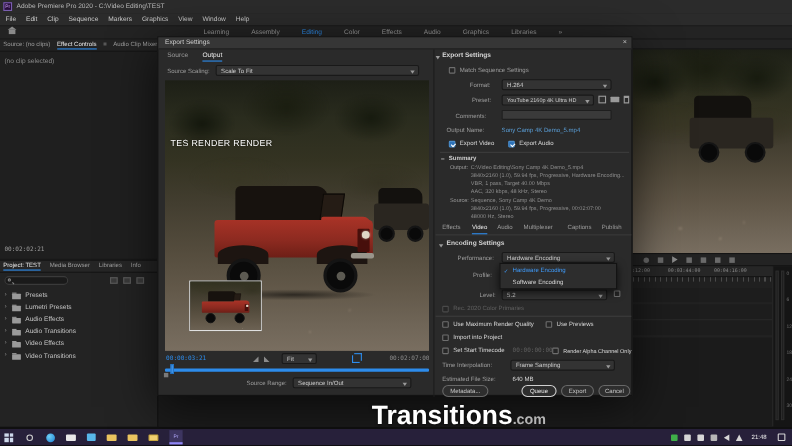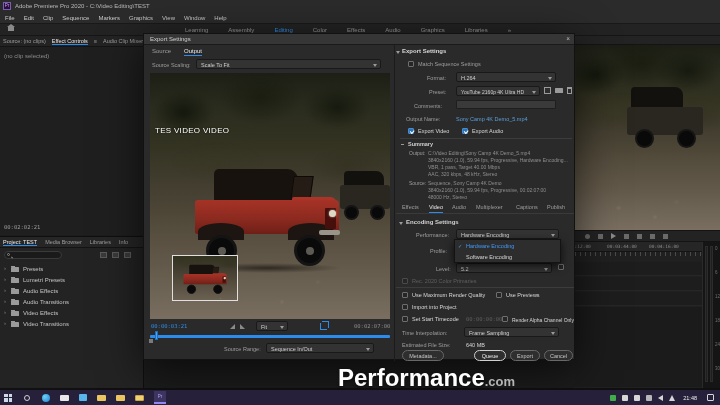--- a/index.html
+++ b/index.html
@@ -233,21 +233,21 @@
         <span class="j-wheel" style="left:102px;top:68px">
             <span class="j-hub"></span>
           </span>
       </div>
       <div class="suv" style="left:190px;top:98px;width:50px;height:48px">
         <span class="s-top"></span>
         <span class="s-body"></span>
         <span class="s-wheel" style="left:4px;top:34px"></span>
         <span class="s-wheel" style="left:30px;top:34px"></span>
       </div>
-      <span style="position:absolute;left:5px;top:53px;color:#fff;font-size:8px;letter-spacing:.3px;text-shadow:0 0 2px rgba(0,0,0,.7)">TES VIDEO VIDEO</span>
+      <span style="position:absolute;left:5px;top:53px;color:#fff;font-size:8px;letter-spacing:.3px;text-shadow:0 0 2px rgba(0,0,0,.7)">TES RENDER RENDER</span>
 
       <div style="position:absolute;left:22px;top:182px;width:66px;height:46px;border:1px solid #e0e0e0;overflow:hidden;background:#2c2c24">
         <div class="scene" style="left:0;top:0;width:240px;height:246px;transform:translate(-3px,-20px) scale(0.3);transform-origin:0 0">
           <div class="blobs"></div>
           <div class="jeep" style="left:42px;top:94px">
             <span class="j-top"></span>
             <span class="j-win"></span>
             <span class="j-hood"></span>
             <span class="j-body"></span>
             <span class="j-grille"></span>
@@ -390,21 +390,21 @@
     <span class="t55 lbl" style="position:absolute;left:258px;top:308px">Estimated File Size:</span>
     <span class="t55 val" style="position:absolute;left:322px;top:308px">640 MB</span>
 
     <button class="pill" style="left:258px;top:316px;width:42px">Metadata...</button>
     <button class="pill" style="left:330px;top:316px;width:32px;border-color:#d0d0d0;color:#ececec">Queue</button>
     <button class="pill" style="left:366px;top:316px;width:30px">Export</button>
     <button class="pill" style="left:400px;top:316px;width:29px">Cancel</button>
   </div>
 
   <div class="ab" style="left:338px;top:364px;z-index:20;white-space:nowrap">
-    <span style="font-size:24px;font-weight:bold;color:#fff;text-shadow:0 1px 3px rgba(0,0,0,.6)">Performance</span><span style="font-size:13px;font-weight:bold;color:#b5b5b5">.com</span>
+    <span style="font-size:24px;font-weight:bold;color:#fff;text-shadow:0 1px 3px rgba(0,0,0,.6)">Transitions</span><span style="font-size:13px;font-weight:bold;color:#b5b5b5">.com</span>
   </div>
 
   <div class="ab" style="left:0;top:390px;width:720px;height:15px;background:#27203a;z-index:30;display:flex;align-items:center">
     <span style="margin-left:4px;width:8px;height:8px;display:grid;grid-template-columns:3.5px 3.5px;grid-gap:1px">
       <i style="background:#cdd8ea"></i>
         <i style="background:#cdd8ea"></i>
         <i style="background:#cdd8ea"></i>
         <i style="background:#cdd8ea"></i>
     </span>
     <span style="margin-left:12px;width:6px;height:6px;border:1px solid #cfcfcf;border-radius:50%"></span>

